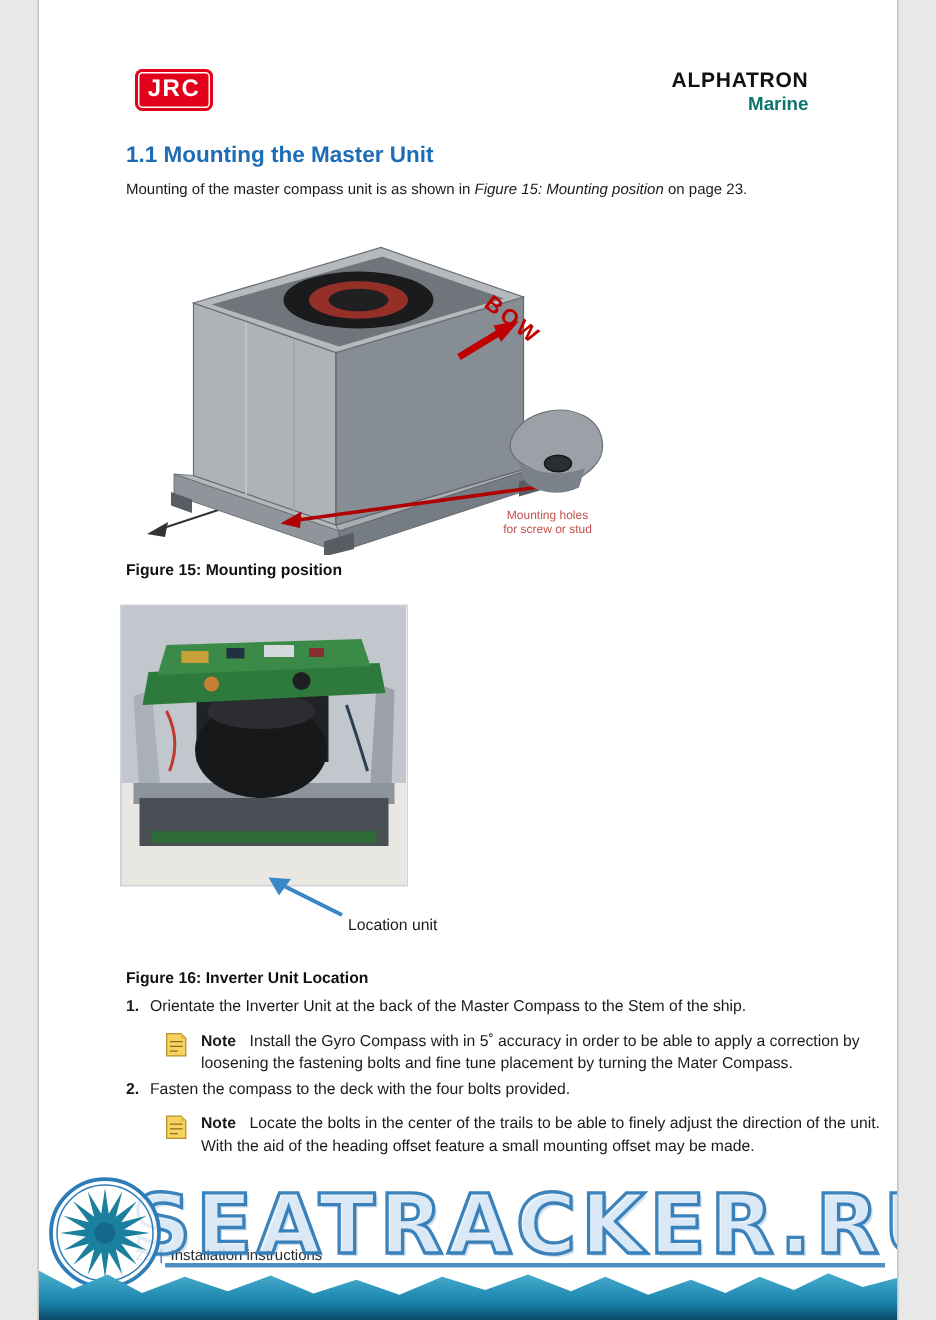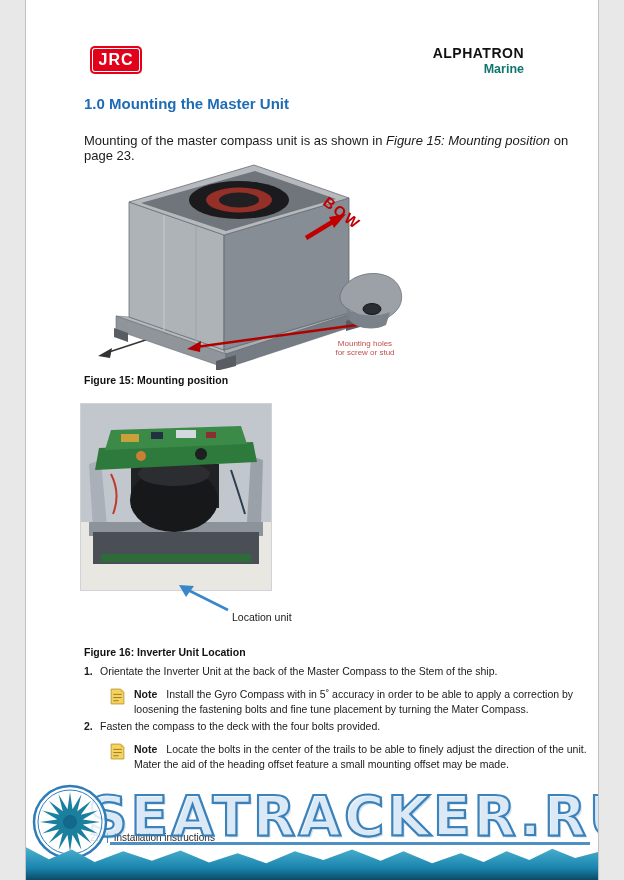--- a/index.html
+++ b/index.html
@@ -9,28 +9,28 @@
     font-family:"Liberation Sans",sans-serif;color:#1a1a1a;
     outline:1px solid #c2c2c2;
   }
   
   .jrc-logo{
     position:absolute;left:64px;top:46px;width:52px;height:28px;
     background:#e2001a;border-radius:5px;color:#fff;font-weight:bold;
     font-size:16px;display:flex;align-items:center;justify-content:center;
     letter-spacing:1px;box-shadow:inset 0 0 0 2px #e2001a, inset 0 0 0 3px #fff;
   }
-  .brand{position:absolute;right:50px;top:45px;display:flex;align-items:center;gap:15px;}
+  .brand{position:absolute;right:50px;top:45px;display:flex;align-items:center;}
   .brand-text{display:flex;flex-direction:column;align-items:flex-end;justify-content:center;}
   .brand-top{font-weight:bold;font-size:14px;letter-spacing:.5px;color:#111;}
   .brand-bottom{font-weight:bold;font-size:12.5px;color:#0f766e;margin-top:1px;}
   .brand-bar{width:3px;background:#1a1a1a;margin-left:6px;}
   
   .heading{position:absolute;left:58px;top:95px;font-size:15px;font-weight:bold;color:#1e6cb5;}
-  .intro{position:absolute;left:58px;top:133px;font-size:13px;color:#1a1a1a;}
+  .intro{position:absolute;left:58px;top:121px;font-size:10px;color:#1a1a1a;}
   .intro i{font-style:italic;}
   
   .fig15{position:absolute;left:58px;top:140px;}
   .caption{position:absolute;font-size:10.5px;font-weight:bold;color:#111;}
   .cap15{left:58px;top:374px;}
   
   .fig16{position:absolute;left:55px;top:404px;width:190px;height:186px;box-shadow:0 0 0 1px #cfd2d6;}
   .pointer-svg{position:absolute;left:140px;top:580px;}
   .pointer-label{position:absolute;left:206px;top:611px;font-size:10.5px;color:#1a1a1a;}
   .cap16{left:58px;top:646px;}
@@ -73,21 +73,21 @@
     <span>JRC</span>
   </div>
   <div class="brand">
     <div class="brand-text">
       <span class="brand-top">ALPHATRON</span>
       <span class="brand-bottom">Marine</span>
     </div>
     <div class="brand-bar"></div>
   </div>
 
-  <div class="heading">1.0 Mounting the Master Unit</div>
+  <div class="heading">1.1 Mounting the Master Unit</div>
   <div class="intro"><span>Mounting of the master compass unit is as shown in </span><i>Figure 15: Mounting position</i><span> on page 23.</span></div>
 
   <svg class="fig15" width="420" height="230" viewBox="0 0 420 230">
 
     <g>
       <line x1="92" y1="190" x2="22" y2="213" stroke="#333" stroke-width="1.4"></line>
       <polygon points="14,216 28,208 26,218" fill="#333"></polygon>
     </g>
 
     <g>
@@ -187,21 +187,21 @@
   <div class="note note2">
     <span class="icon">
       <svg width="15" height="17" viewBox="0 0 14 16">
         <path d="M1,1 h9 l3,3 v11 h-12 z" fill="#f6d35e" stroke="#b8912a" stroke-width="0.8"></path>
         <path d="M10,1 l3,3 h-3 z" fill="#e0b73f"></path>
         <line x1="3" y1="6" x2="11" y2="6" stroke="#8a6d1f" stroke-width="0.8"></line>
         <line x1="3" y1="9" x2="11" y2="9" stroke="#8a6d1f" stroke-width="0.8"></line>
         <line x1="3" y1="12" x2="8" y2="12" stroke="#8a6d1f" stroke-width="0.8"></line>
       </svg>
     </span>
-    <span><b>Note</b><span>Locate the bolts in the center of the trails to be able to finely adjust the direction of the unit. Mater the aid of the heading offset feature a small mounting offset may be made.</span></span>
+    <span><b>Note</b><span>Locate the bolts in the center of the trails to be able to finely adjust the direction of the unit. With the aid of the heading offset feature a small mounting offset may be made.</span></span>
   </div>
 
   <div class="footer">
     <span>23</span><span class="divider">|</span><span>Installation instructions</span>
   </div>
 
   <div class="wm-text">SEATRACKER.RU</div>
   <div class="wm-underline"></div>
   <svg class="wm-sun" width="76" height="76" viewBox="0 0 76 76">
     <circle cx="38" cy="38" r="36" fill="rgba(255,255,255,0.85)" stroke="#2f7db8" stroke-width="2.5"></circle>

